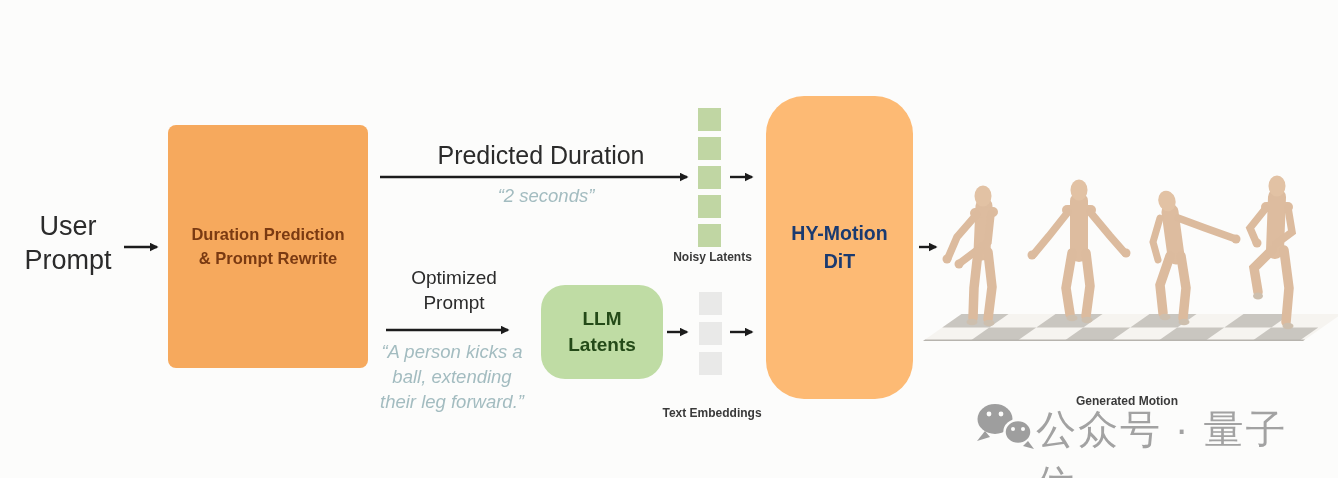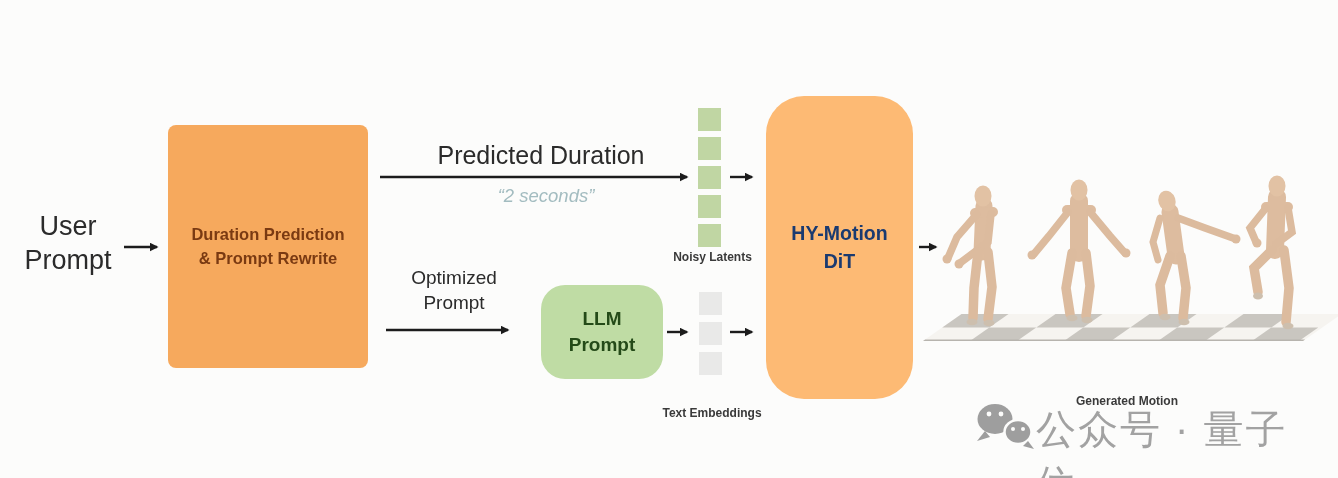--- a/index.html
+++ b/index.html
@@ -44,21 +44,21 @@
 <body>
 
 <div class="canvas">
 
   <div class="box duration-box">
     <span class="ml">Duration Prediction
 &amp; Prompt Rewrite</span>
   </div>
   <div class="box llm-box">
     <span class="ml">LLM
-Prompt</span>
+Latents</span>
   </div>
   <div class="box dit-box">
     <span class="ml">HY-Motion
 DiT</span>
   </div>
 
   <div class="sq-col" style="left:698px; top:108px;">
     <div class="sq sq-green"></div>
     <div class="sq sq-green"></div>
     <div class="sq sq-green"></div>
@@ -169,19 +169,22 @@
   </svg>
 
   <div class="lbl user-title center ml">User
 Prompt</div>
 
   <div class="lbl pd-label center">Predicted Duration</div>
   <div class="lbl pd-quote quote center">“2 seconds”</div>
 
   <div class="lbl op-label center ml">Optimized
 Prompt</div>
+  <div class="lbl op-quote quote center ml">“A person kicks a
+ball, extending
+their leg forward.”</div>
 
   <div class="lbl nl-label small-lbl center">Noisy Latents</div>
   <div class="lbl te-label small-lbl center">Text Embeddings</div>
   <div class="lbl gm-label small-lbl center">Generated Motion</div>
 
   <div class="lbl wm-text">公众号 · 量子位</div>
 </div>
 
 </body></html>

